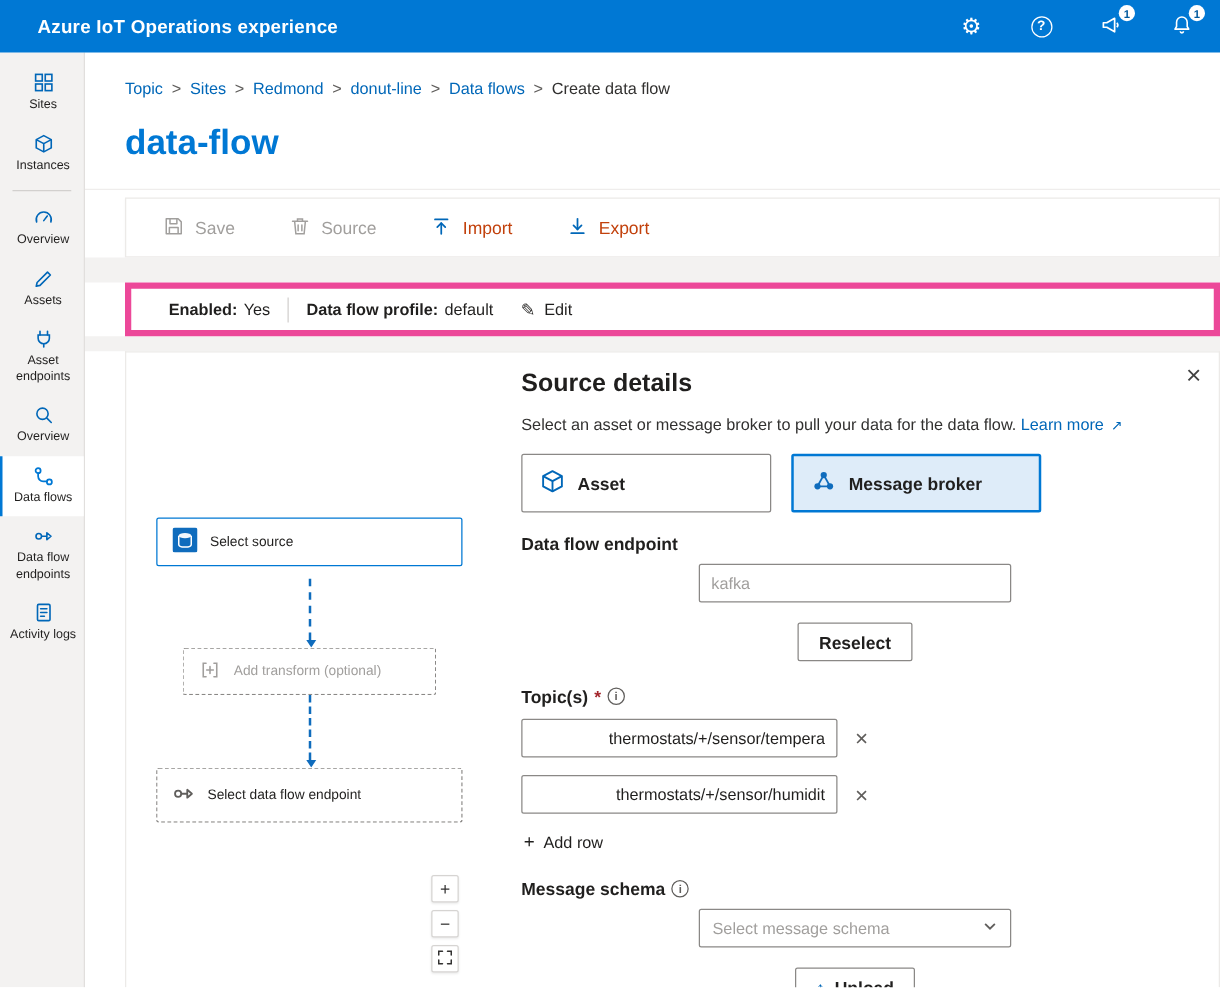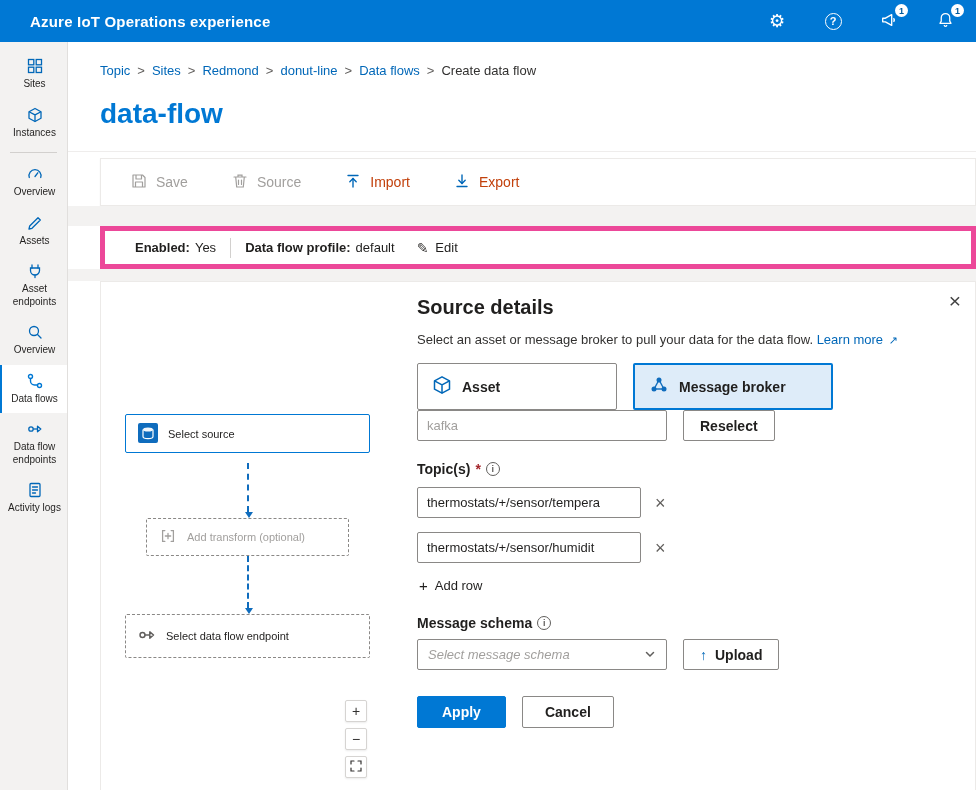--- a/index.html
+++ b/index.html
@@ -100,43 +100,43 @@
   .src-card.selected { background:#deecf9; border:2px solid #0078d4; }
 
   .field-label { font-size:14px; font-weight:600; color:#201f1e; display:flex; align-items:center; gap:5px; }
   .lbl-endpoint { margin:17px 0 8px; }
   .lbl-topics { margin:20px 0 10px; }
   .lbl-schema { margin:21px 0 8px; }
   .req-star { color:#a4262c; }
   .info-dot { width:14px; height:14px; border:1px solid #605e5c; border-radius:50%; color:#605e5c;
               font-size:9px; font-weight:700; display:inline-flex; align-items:center; justify-content:center; }
 
-  .row { display:flex; align-items:center; gap:16px; }
+  .row { display:flex; align-items:center; gap:16px;flex-direction:column; }
   .text-input { height:31px; border:1px solid #8a8886; border-radius:2px; padding:0 9px;
                 font-size:13px; color:#201f1e; font-family:inherit; background:#fff; outline:none; }
   .text-input::placeholder { color:#a19f9d; }
   .input-endpoint { width:250px; }
-  .input-topic { width:224px; }
+  .input-topic { width:253px;text-align:right; }
   .topic-row { margin-bottom:14px; display:flex; align-items:center; }
   .dismiss-btn { background:none; border:none; font-size:18px; color:#605e5c; cursor:pointer;
                  margin-left:14px; line-height:1; font-family:inherit; }
 
   .sec-btn { height:31px; padding:0 16px; background:#fff; border:1px solid #8a8886; border-radius:2px;
              font-size:14px; font-weight:600; color:#201f1e; cursor:pointer; font-family:inherit;
              display:inline-flex; align-items:center; justify-content:center; gap:8px; }
   .primary-btn { height:32px; padding:0 24px; background:#0078d4; border:1px solid #0078d4; border-radius:2px;
                  font-size:14px; font-weight:600; color:#fff; cursor:pointer; font-family:inherit; }
   .arrow-glyph { color:#0067b8; font-size:14px; font-weight:700; }
 
   .add-row-btn { display:flex; align-items:center; gap:7px; background:none; border:none;
                  font-size:13px; color:#201f1e; cursor:pointer; margin:0 0 4px 2px; font-family:inherit; }
   .plus-glyph { font-size:15px; color:#201f1e; }
 
   .dropdown { width:250px; height:31px; border:1px solid #8a8886; border-radius:2px; background:#fff;
-              display:flex; align-items:center; justify-content:space-between; padding:0 10px; cursor:pointer;font-style:italic; }
+              display:flex; align-items:center; justify-content:space-between; padding:0 10px; cursor:pointer; }
   .dropdown-placeholder { font-size:13px; color:#a19f9d; }
 
   .panel-actions { display:flex; gap:16px; margin-top:26px; }
   .cancel-btn-size { padding:0 22px; height:32px; }
 </style>
 </head>
 <body>
 
 <div class="screen">
 
@@ -425,20 +425,21 @@
                   </g>
                 <circle cx="10" cy="5" r="2.5" fill="#0f6cbd"></circle>
                   <circle cx="5" cy="14" r="2.5" fill="#0f6cbd"></circle>
                   <circle cx="15" cy="14" r="2.5" fill="#0f6cbd"></circle>
               </svg>
             </span>
             <span>Message broker</span>
           </button>
         </div>
 
+        <div class="field-label lbl-endpoint">Data flow endpoint</div>
         <div class="row">
           <input class="text-input input-endpoint" placeholder="kafka" style="">
           <button class="sec-btn">Reselect</button>
         </div>
 
         <div class="field-label lbl-topics">
           <span>Topic(s)</span>
           <span class="req-star">*</span>
           <span class="info-dot">i</span>
         </div>

